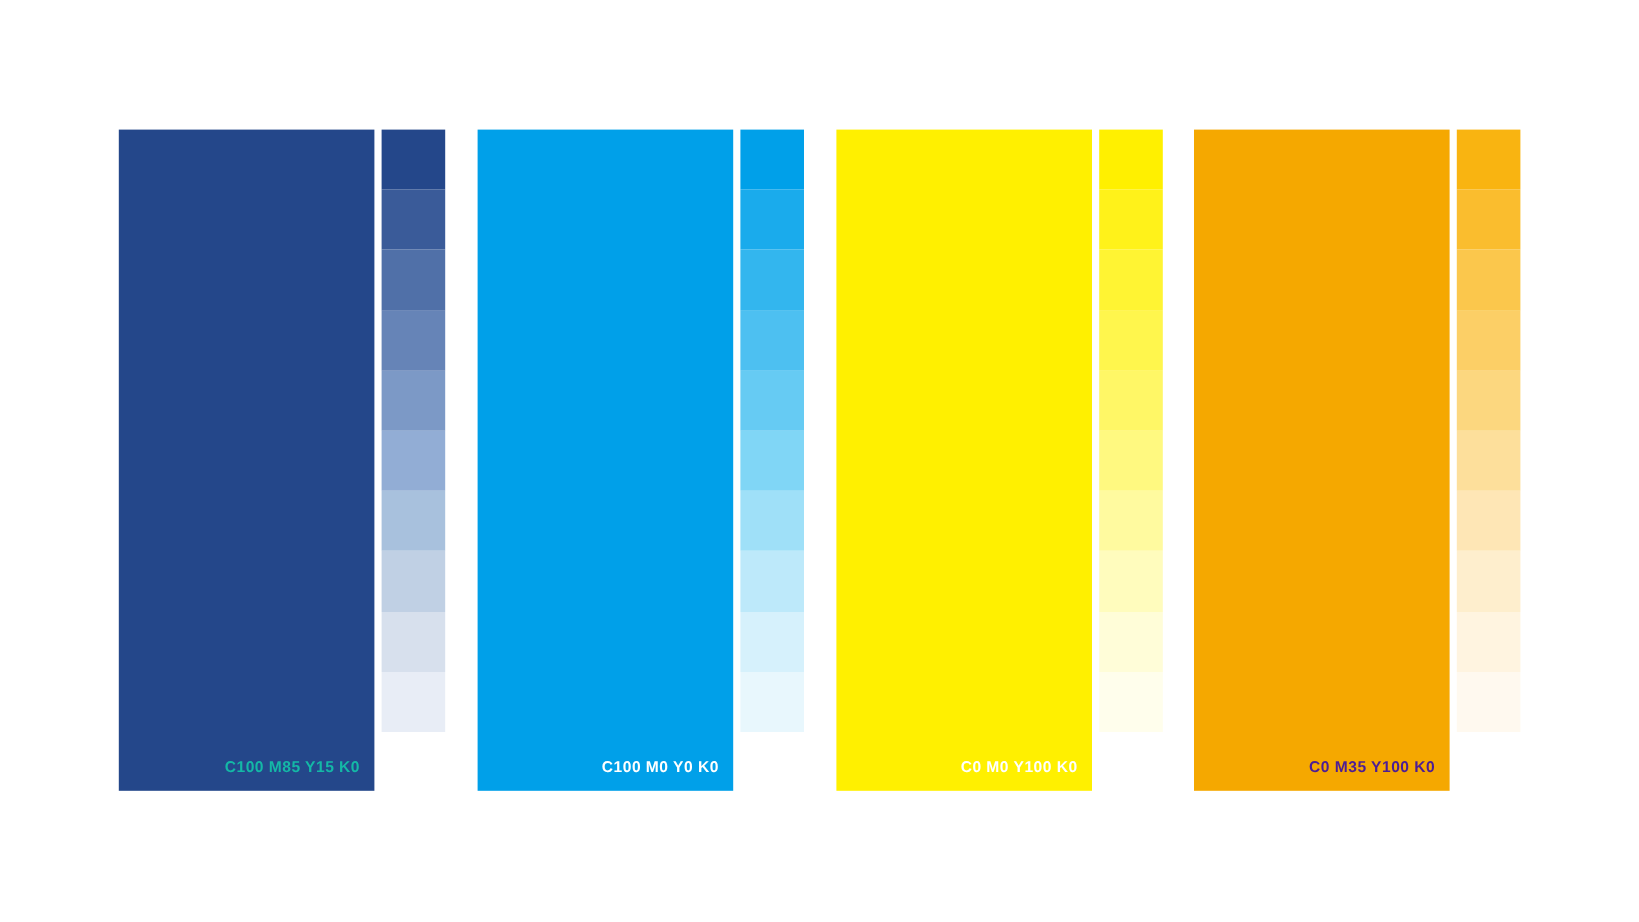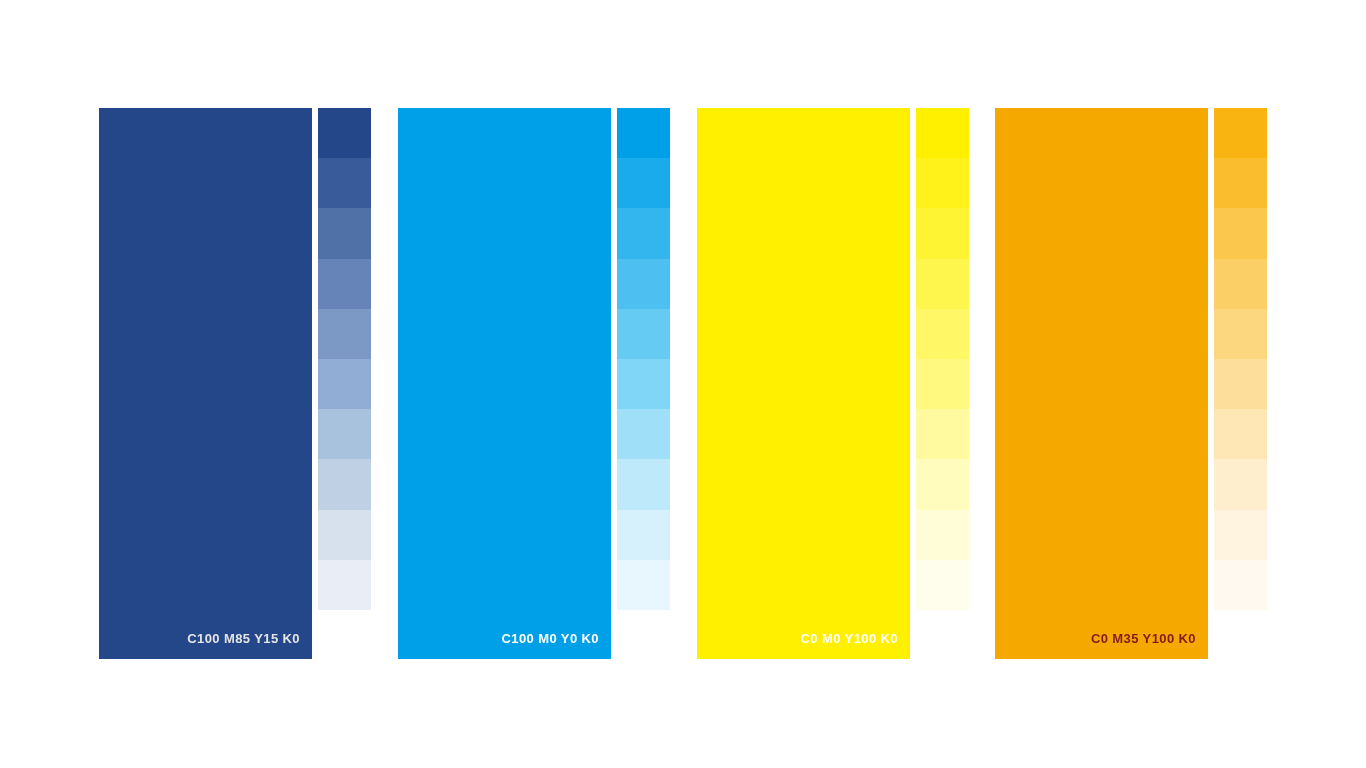--- a/index.html
+++ b/index.html
@@ -64,21 +64,21 @@
     width: 53px;
     height: 50.2px;
   }
 </style>
 </head>
 <body>
 
 <div id="palette-board" style="background: rgb(255, 255, 255);">
     <div class="swatch-group" style="left: 99px;">
       <div class="main-swatch" style="background: rgb(36, 71, 138);">
-        <div class="swatch-label" style="color: #e5e5e5; text-align: center;">C100 M85 Y15 K0</div>
+        <div class="swatch-label" style="color: #14b8a6; text-align: center;">C100 M85 Y15 K0</div>
       </div>
       <div class="tint-strip">
         <div class="tint-step" style="background: rgb(36, 71, 138);"></div>
         <div class="tint-step" style="background: rgb(58, 91, 153);"></div>
         <div class="tint-step" style="background: rgb(80, 112, 168);"></div>
         <div class="tint-step" style="background: rgb(102, 132, 183);"></div>
         <div class="tint-step" style="background: rgb(124, 153, 198);"></div>
         <div class="tint-step" style="background: rgb(146, 173, 213);"></div>
         <div class="tint-step" style="background: rgb(168, 193, 221);"></div>
         <div class="tint-step" style="background: rgb(192, 208, 228);"></div>
@@ -115,21 +115,21 @@
         <div class="tint-step" style="background: rgb(255, 247, 102);"></div>
         <div class="tint-step" style="background: rgb(255, 249, 128);"></div>
         <div class="tint-step" style="background: rgb(255, 250, 159);"></div>
         <div class="tint-step" style="background: rgb(255, 252, 189);"></div>
         <div class="tint-step" style="background: rgb(255, 253, 216);"></div>
         <div class="tint-step" style="background: rgb(255, 254, 236);"></div>
       </div>
     </div>
     <div class="swatch-group" style="left: 995px;">
       <div class="main-swatch" style="background: rgb(245, 168, 0);">
-        <div class="swatch-label" style="color: #7f1d1d;">C0 M35 Y100 K0</div>
+        <div class="swatch-label" style="color: #4c1d95;">C0 M35 Y100 K0</div>
       </div>
       <div class="tint-strip">
         <div class="tint-step" style="background: rgb(249, 180, 17);"></div>
         <div class="tint-step" style="background: rgb(250, 189, 46);"></div>
         <div class="tint-step" style="background: rgb(251, 199, 76);"></div>
         <div class="tint-step" style="background: rgb(252, 207, 102);"></div>
         <div class="tint-step" style="background: rgb(252, 215, 127);"></div>
         <div class="tint-step" style="background: rgb(253, 223, 155);"></div>
         <div class="tint-step" style="background: rgb(254, 230, 181);"></div>
         <div class="tint-step" style="background: rgb(254, 238, 205);"></div>

